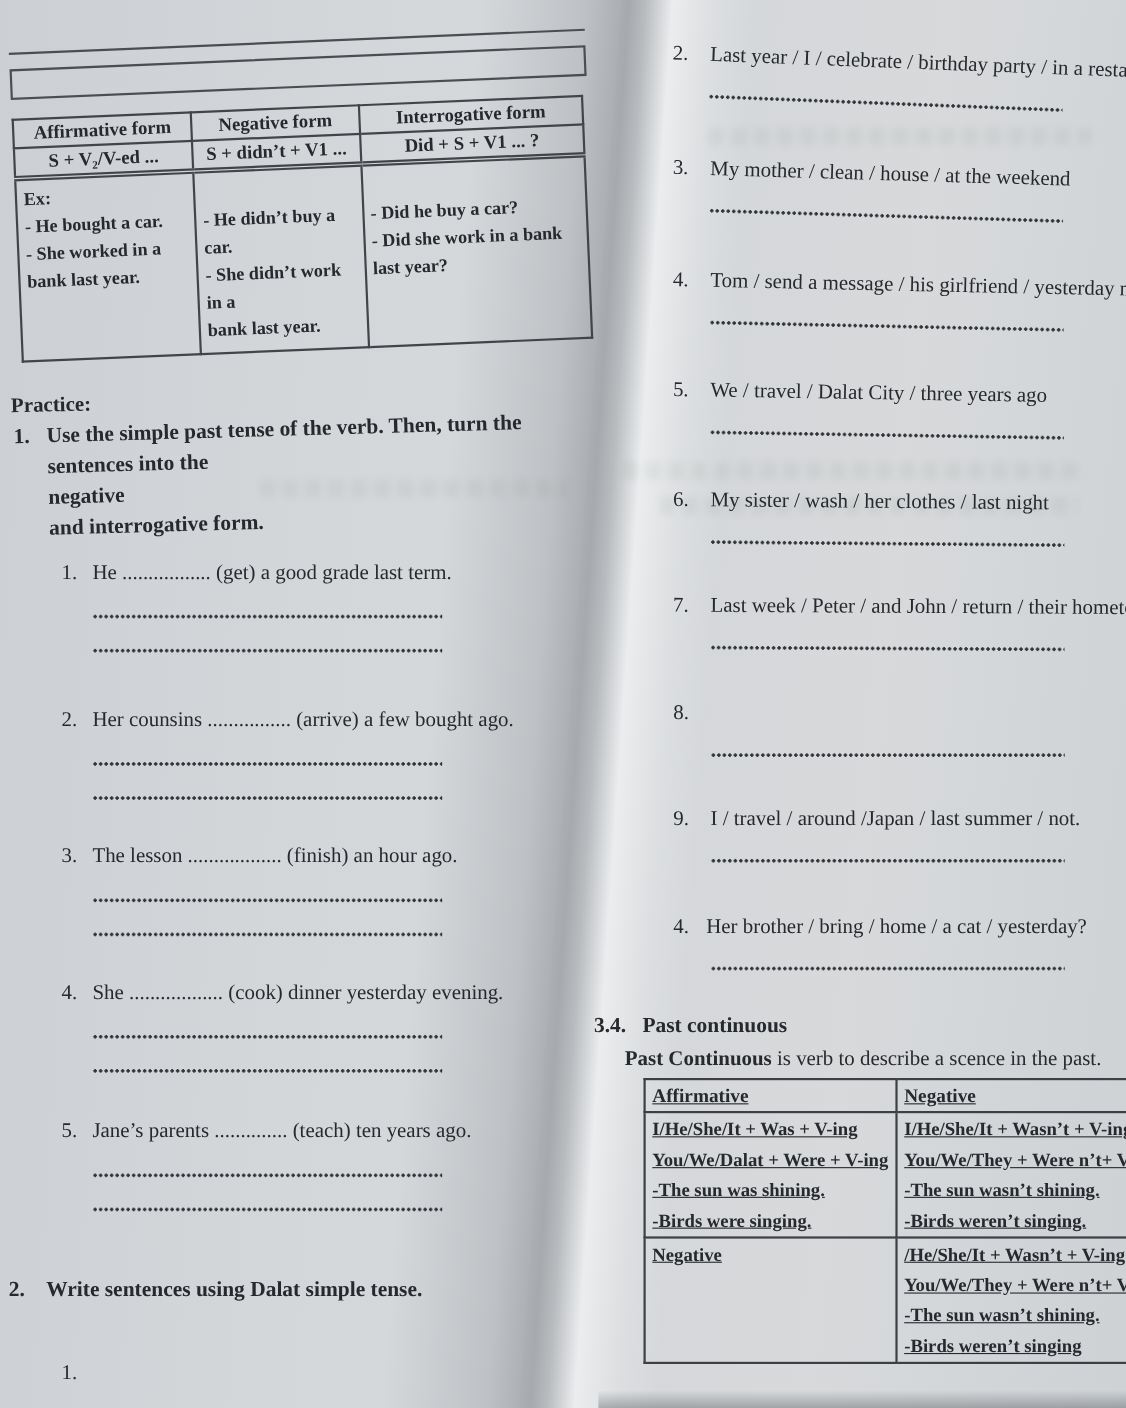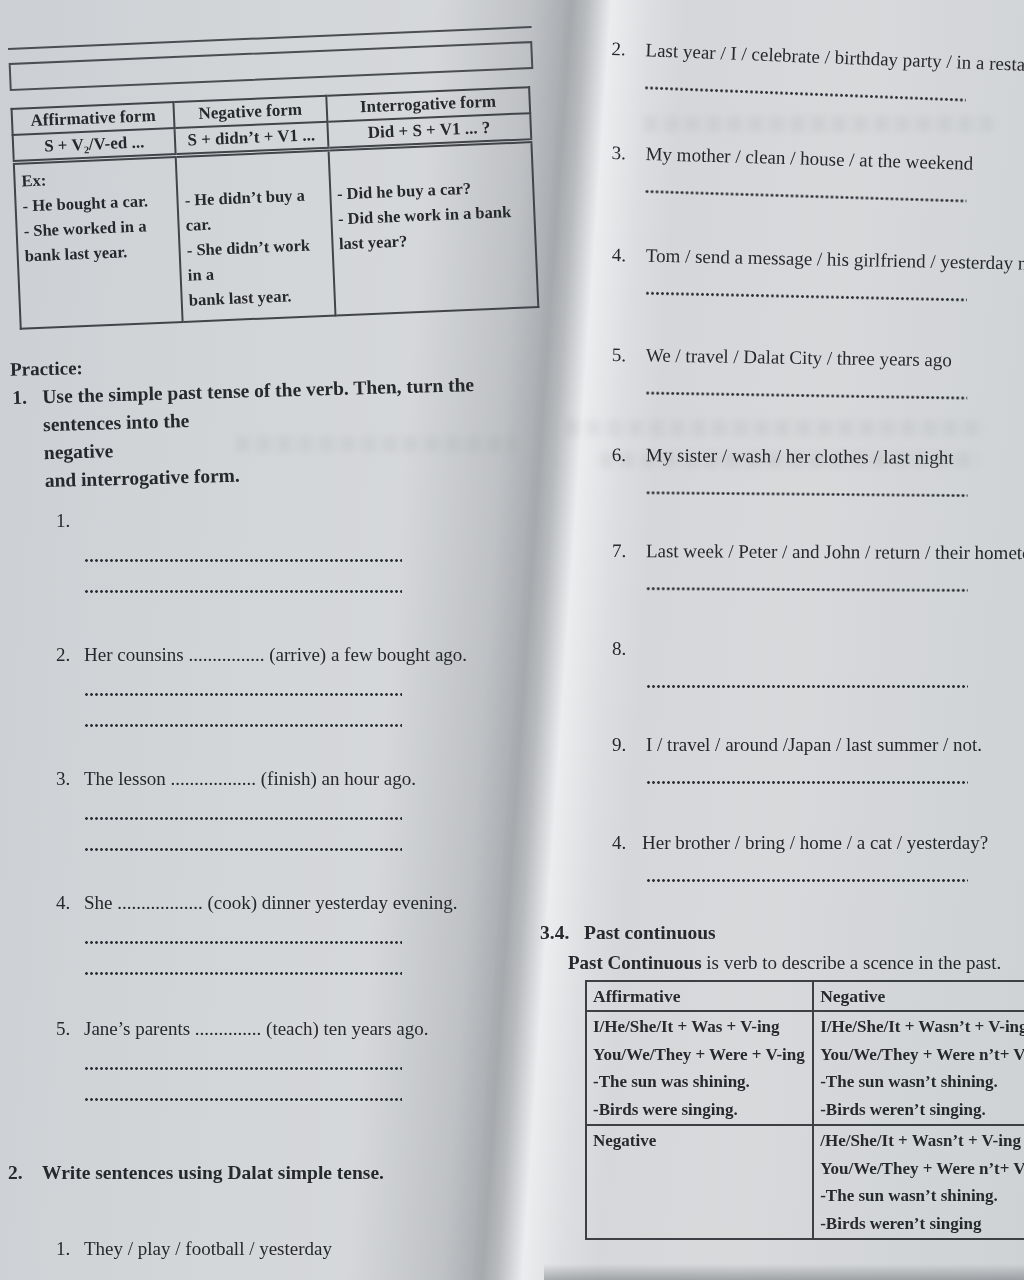--- a/index.html
+++ b/index.html
@@ -64,21 +64,21 @@
   .ri8{top:638px;} .ri9{top:734px;} .ri10{top:832px;}
   .ri10 .num{width:30px;}
 
   .sec34{position:absolute;left:540px;top:922px;display:flex;font-weight:bold;font-size:19.5px;justify-content:space-between;}
   .sec34 .num{width:44px;}
   .pcdesc{position:absolute;left:568px;top:952px;font-size:19px;white-space:nowrap;}
   .pcdesc b{font-weight:bold;}
 
   .pctable{position:absolute;left:585px;top:980px;width:470px;border-collapse:collapse;
            font-weight:bold;font-size:17px;}
-  .pctable td{border:2.5px solid #3c4045;padding:1px 6px;vertical-align:top;line-height:27.5px;white-space:nowrap;}
+  .pctable td{border:2.5px solid #3c4045;padding:1px 6px;vertical-align:top;line-height:27.5px;white-space:nowrap;text-decoration:underline;}
   .pctable .hd td{font-size:17.5px;line-height:26px;}
   .pc1{width:216px;} .pc2{width:250px;}
 </style>
 </head>
 <body>
 
 <div class="photo">
   <div class="right-paper"></div>
   <div class="left-paper"></div>
   <div class="crease"></div>
@@ -131,20 +131,21 @@
     <div>
       <div>Use the simple past tense of the verb. Then, turn the sentences into the</div>
       <div>negative</div>
       <div>and interrogative form.</div>
     </div>
   </div>
 
   <div class="litem li1">
     <div class="line">
         <div class="num">1.</div>
+      <div>He ................. (get) a good grade last term.</div>
       </div>
     <div class="dots"></div>
     <div class="dots"></div>
   </div>
   <div class="litem li2">
     <div class="line">
         <div class="num">2.</div>
       <div>Her counsins ................ (arrive) a few bought ago.</div>
       </div>
     <div class="dots"></div>
@@ -175,21 +176,20 @@
     <div class="dots"></div>
   </div>
 
   <div class="ex2">
     <div class="num">2.</div>
     <div>Write sentences using Dalat simple tense.</div>
   </div>
   <div class="litem li6">
     <div class="line">
         <div class="num">1.</div>
-      <div>They / play / football / yesterday</div>
       </div>
   </div>
 
   <div class="ritem ri2">
     <div class="line">
         <div class="num">2.</div>
       <div>Last year / I / celebrate / birthday party / in a restaurant</div>
       </div>
     <div class="dots"></div>
   </div>
@@ -259,21 +259,21 @@
 
   <table class="pctable">
     <tbody>
         <tr class="hd">
       <td class="pc1">Affirmative</td>
       <td class="pc2">Negative</td>
     </tr>
     <tr>
       <td>
         <div>I/He/She/It + Was + V-ing</div>
-        <div>You/We/They + Were + V-ing</div>
+        <div>You/We/Dalat + Were + V-ing</div>
         <div>-The sun was shining.</div>
         <div>-Birds were singing.</div>
       </td>
       <td>
         <div>I/He/She/It + Wasn’t + V-ing</div>
         <div>You/We/They + Were n’t+ V-i</div>
         <div>-The sun wasn’t shining.</div>
         <div>-Birds weren’t singing.</div>
       </td>
     </tr>

